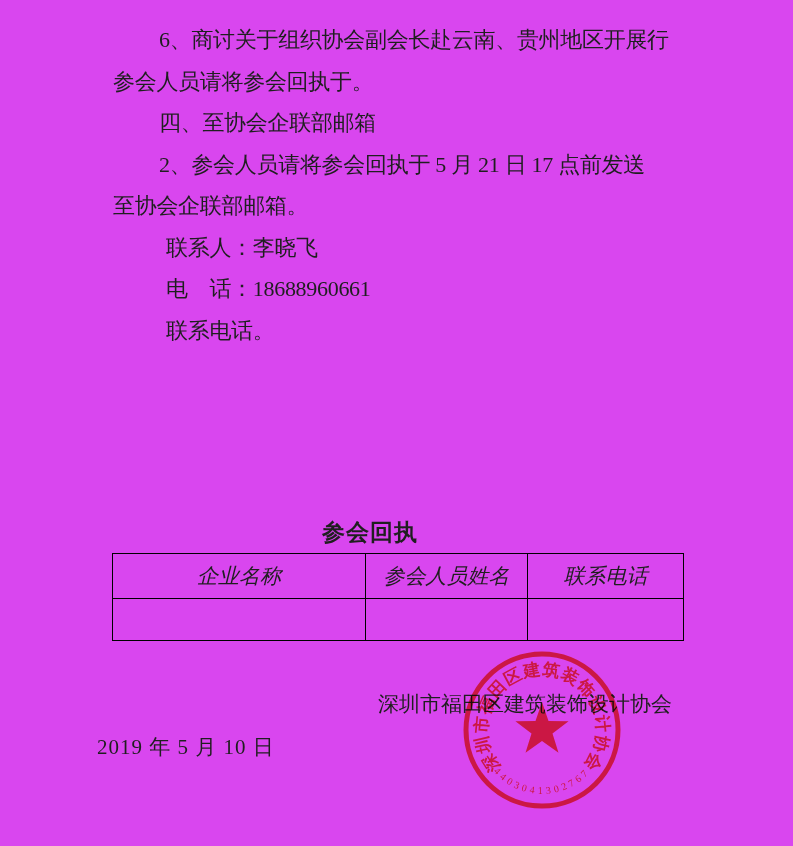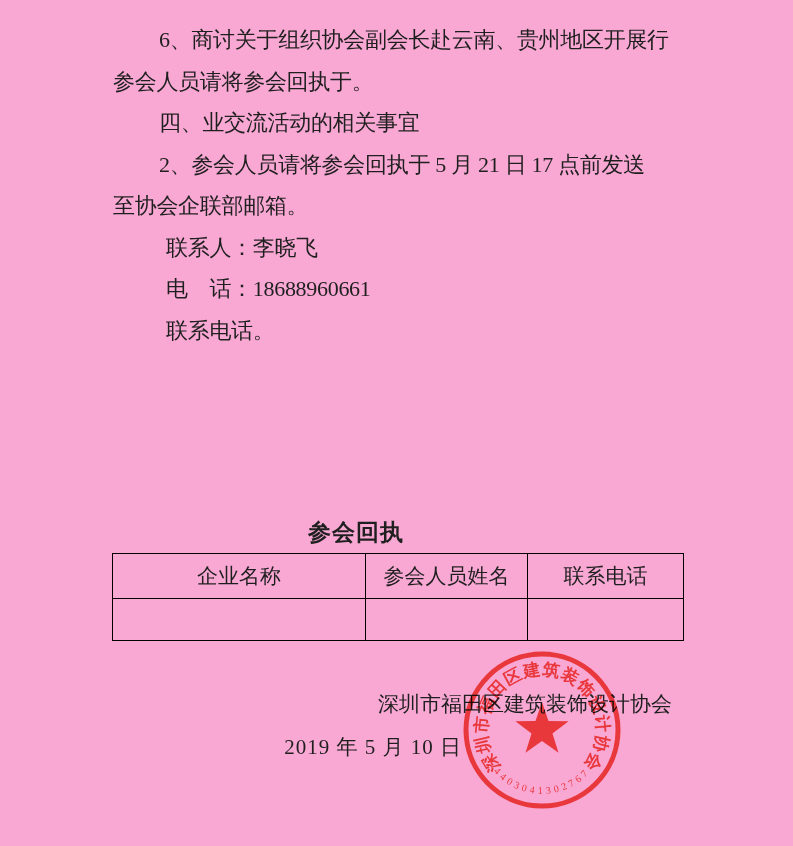--- a/index.html
+++ b/index.html
@@ -1,21 +1,21 @@
 <!DOCTYPE html>
 <html><head>
 <meta charset="utf-8">
 <style>
   * { margin: 0; padding: 0; box-sizing: border-box; }
   html, body { background: #888; }
   .page {
     position: relative;
     width: 793px;
     height: 846px;
-    background: #f9a8d4;
+    background: #d946ef;
     overflow: hidden;
     font-family: "Liberation Serif", "DejaVu Serif", serif;
     color: #1f1f1f;
     margin: 0 auto;
   }
   
   .body-text {
     position: absolute;
     left: 113px;
     top: 19px;
@@ -26,61 +26,62 @@
     line-height: 41.5px;
     font-size: 22px;
     letter-spacing: -0.3px;
     white-space: nowrap;
   }
   .ind2  { padding-left: 46px; }  
   .ind25 { padding-left: 53px; }  
   
   .form-title {
     position: absolute;
-    left: 106px;
+    left: 120px;
     top: 517px;
     width: 500px;
     text-align: center;
     font-size: 23px;
     font-weight: 700;
     letter-spacing: 1px;
   }
   .reply-table {
     position: absolute;
     left: 112px;
     top: 553px;
     width: 571px;
     border-collapse: collapse;
     table-layout: fixed;
     font-size: 21px;
   }
   .reply-table td {
     border: 1.5px solid #000;
     text-align: center;
     vertical-align: middle;
+    font-style: italic;
   }
   .reply-table .hdr-row td { height: 45px; }
   .reply-table .data-row td { height: 42px; }
   
   .closing-org {
     position: absolute;
     left: 113px;
     top: 690px;
     width: 567px;
     text-align: right;
     padding-right: 8px;
     font-size: 21px;
     white-space: nowrap;
   }
   .closing-date {
     position: absolute;
-    left: 113px;
+    left: 97px;
     top: 733px;
     width: 567px;
-    text-align: center;
+    text-align: left;
     padding-right: 47px;
     font-size: 21px;
     letter-spacing: 1px;
     white-space: nowrap;
   }
   
   .stamp {
     position: absolute;
     left: 457px;
     top: 645px;
@@ -92,21 +93,21 @@
   }
 </style>
 </head>
 <body>
 
 <div class="page">
 
   <div class="body-text">
     <div class="ln ind2">6、商讨关于组织协会副会长赴云南、贵州地区开展行</div>
     <div class="ln">参会人员请将参会回执于。</div>
-    <div class="ln ind2">四、业交流活动的相关事宜</div>
+    <div class="ln ind2">四、至协会企联部邮箱</div>
     <div class="ln ind2">2、参会人员请将参会回执于 5 月 21 日 17 点前发送</div>
     <div class="ln">至协会企联部邮箱。</div>
     <div class="ln ind25">联系人：李晓飞</div>
     <div class="ln ind25">电　话：18688960661</div>
     <div class="ln ind25">联系电话。</div>
   </div>
 
   <div class="form-title">参会回执</div>
 
   <table class="reply-table">

